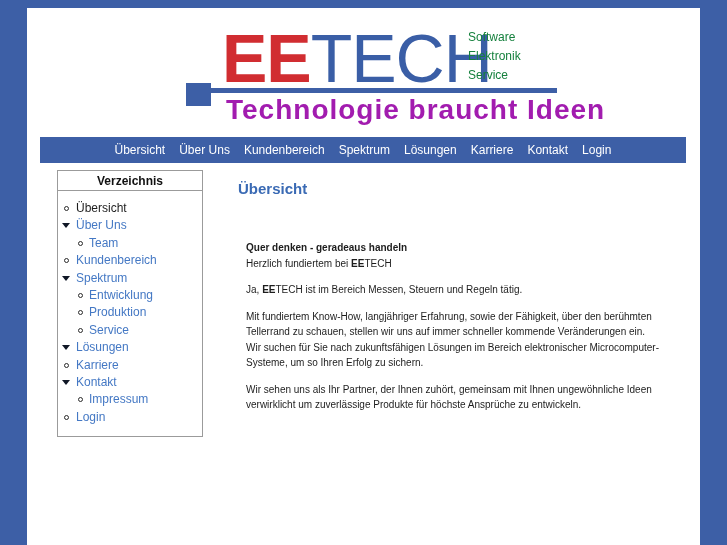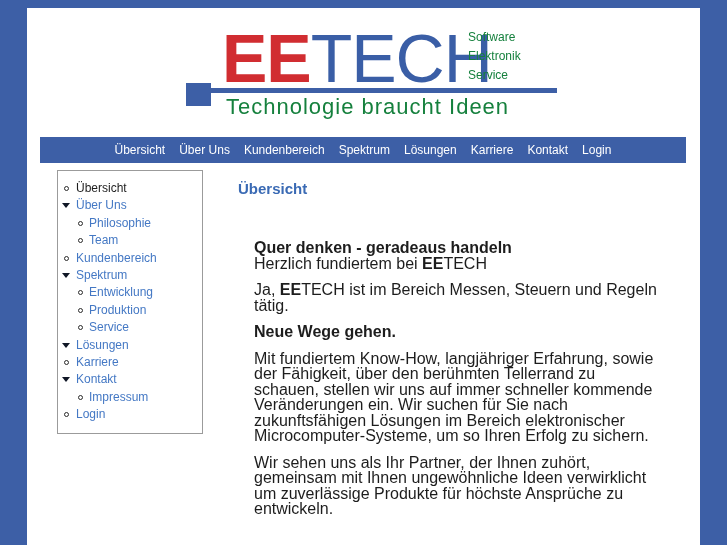--- a/index.html
+++ b/index.html
@@ -14,21 +14,21 @@
   .frame-left  { position:absolute; left:0; top:0; width:27px;  height:545px; background:#3d5fa6; }
   .frame-right { position:absolute; left:700px; top:0; width:27px; height:545px; background:#3d5fa6; }
 
   
   .logo-text { position:absolute; left:222px; top:24px; font-size:68px; line-height:1; letter-spacing:-1px; white-space:nowrap; }
   .logo-ee   { font-weight:bold; color:#d12d31; }
   .logo-tech { font-weight:normal; color:#3a5ea6; }
   .logo-services { position:absolute; left:468px; top:28px; font-size:12px; line-height:19px; color:#15803d; }
   .logo-square { position:absolute; left:186px; top:83px; width:25px; height:23px; background:#3d5fa6; }
   .logo-line   { position:absolute; left:210px; top:88px; width:347px; height:5px; background:#3d5fa6; }
-  .logo-tagline { position:absolute; left:226px; top:94px; font-size:22px; font-weight:normal; letter-spacing:1px; color:#15803d; white-space:nowrap; }
+  .logo-tagline { position:absolute; left:226px; top:94px; font-size:28px; font-weight:bold; letter-spacing:1px; color:#a21caf; white-space:nowrap; }
 
   
   .nav {
     position:absolute; left:40px; top:137px; width:646px; height:26px;
     background:#3d5fa6; display:flex; justify-content:center; align-items:center;
   }
   .nav-item { color:#ffffff; font-size:12px; padding:0 7px; cursor:pointer; white-space:nowrap; }
 
   
   .sidebar {
@@ -51,21 +51,21 @@
   .l1 .bullet-circle { left:20px; }
   .bullet-triangle {
     position:absolute; left:4px; top:6px; width:0; height:0;
     border-left:4.5px solid transparent; border-right:4.5px solid transparent;
     border-top:5.5px solid #101726;
   }
 
   
   .main { position:absolute; left:238px; top:180px; width:424px; color:#1d1d1d; }
   .main h1 { font-size:15px; line-height:18px; font-weight:bold; color:#3a6ab4; margin:0 0 42px 0; }
-  .para { font-size:16px; line-height:15.5px; margin:0 0 11px 16px; }
+  .para { font-size:10px; line-height:15.5px; margin:0 0 11px 8px; }
   .para b { font-weight:bold; }
 </style>
 </head>
 <body>
 
 <div id="page">
 
   <div class="frame-top"></div>
   <div class="frame-left"></div>
   <div class="frame-right"></div>
@@ -87,42 +87,41 @@
       <span class="nav-item">Über Uns</span>
       <span class="nav-item">Kundenbereich</span>
       <span class="nav-item">Spektrum</span>
       <span class="nav-item">Lösungen</span>
       <span class="nav-item">Karriere</span>
       <span class="nav-item">Kontakt</span>
       <span class="nav-item">Login</span>
     </div>
 
   <div class="sidebar">
+    <div class="sidebar-title">Verzeichnis</div>
     <div class="sidebar-list">
         <div class="sb-item active"><span class="bullet-circle"></span><span class="lbl">Übersicht</span></div>
         <div class="sb-item"><span class="bullet-triangle"></span><span class="lbl">Über Uns</span></div>
-        <div class="sb-item l1"><span class="bullet-circle"></span><span class="lbl">Philosophie</span></div>
         <div class="sb-item l1"><span class="bullet-circle"></span><span class="lbl">Team</span></div>
         <div class="sb-item"><span class="bullet-circle"></span><span class="lbl">Kundenbereich</span></div>
         <div class="sb-item"><span class="bullet-triangle"></span><span class="lbl">Spektrum</span></div>
         <div class="sb-item l1"><span class="bullet-circle"></span><span class="lbl">Entwicklung</span></div>
         <div class="sb-item l1"><span class="bullet-circle"></span><span class="lbl">Produktion</span></div>
         <div class="sb-item l1"><span class="bullet-circle"></span><span class="lbl">Service</span></div>
         <div class="sb-item"><span class="bullet-triangle"></span><span class="lbl">Lösungen</span></div>
         <div class="sb-item"><span class="bullet-circle"></span><span class="lbl">Karriere</span></div>
         <div class="sb-item"><span class="bullet-triangle"></span><span class="lbl">Kontakt</span></div>
         <div class="sb-item l1"><span class="bullet-circle"></span><span class="lbl">Impressum</span></div>
         <div class="sb-item"><span class="bullet-circle"></span><span class="lbl">Login</span></div>
       </div>
   </div>
 
   <div class="main">
     <h1>Übersicht</h1>
     <div>
         <p class="para"><b>Quer denken - geradeaus handeln</b><br><span>Herzlich fundiertem bei </span><b>EE</b><span>TECH</span></p>
         <p class="para"><span>Ja, </span><b>EE</b><span>TECH ist im Bereich Messen, Steuern und Regeln tätig.</span><br></p>
-        <p class="para"><b>Neue Wege gehen.</b></p>
         <p class="para"><span>Mit fundiertem Know-How, langjähriger Erfahrung, sowie der Fähigkeit, über den berühmten Tellerrand zu schauen, stellen wir uns auf immer schneller kommende Veränderungen ein. Wir suchen für Sie nach zukunftsfähigen Lösungen im Bereich elektronischer Microcomputer-Systeme, um so Ihren Erfolg zu sichern.</span></p>
         <p class="para"><span>Wir sehen uns als Ihr Partner, der Ihnen zuhört, gemeinsam mit Ihnen ungewöhnliche Ideen verwirklicht um zuverlässige Produkte für höchste Ansprüche zu entwickeln.</span></p>
       </div>
   </div>
 
 </div>
 
 </body></html>

